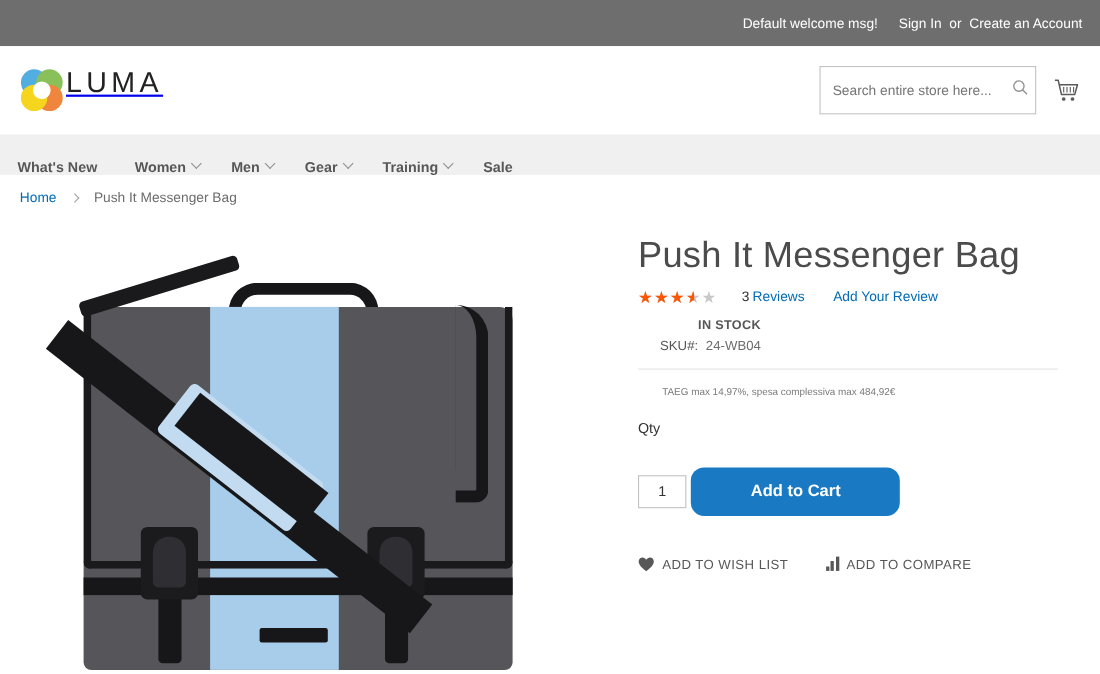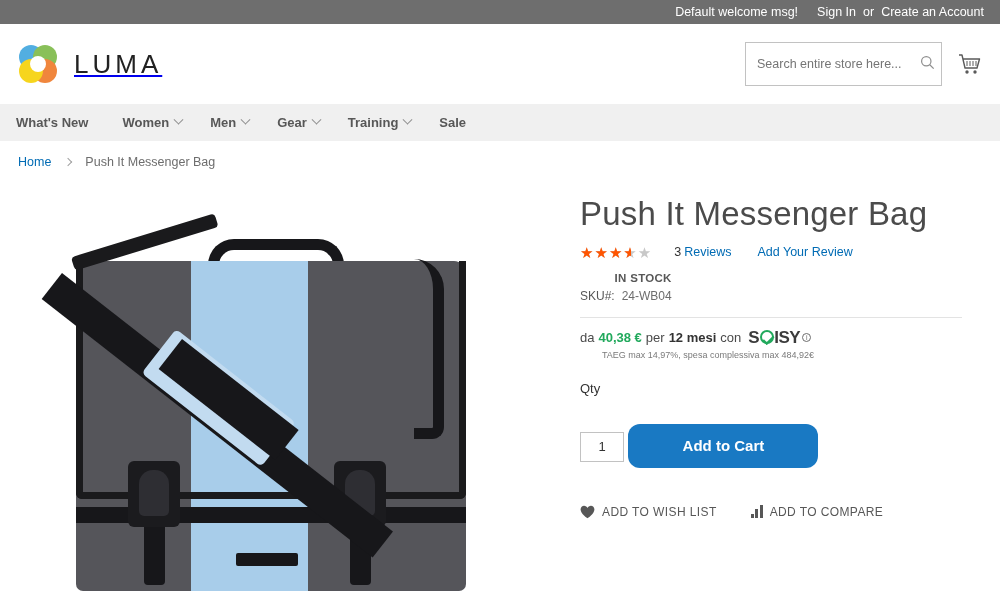--- a/index.html
+++ b/index.html
@@ -8,21 +8,21 @@
     width: 1000px; height: 613px;
     overflow: hidden;
     background: #ffffff;
     font-family: "Liberation Sans", sans-serif;
     color: #333333;
     -webkit-font-smoothing: antialiased;
   }
 
   
   .top-panel {
-    height: 24px;
+    height: 42px;
     background: #6e6e6e;
     display: flex;
     align-items: center;
     justify-content: flex-end;
     padding-right: 16px;
     gap: 0;
   }
   .top-panel span, .top-panel a {
     color: #ffffff;
     font-size: 12.5px;
@@ -34,21 +34,21 @@
 
   
   .header {
     height: 80px;
     background: #ffffff;
     display: flex;
     align-items: center;
     padding: 0 18px 0 16px;
     position: relative;
   }
-  .logo-block { display: flex; align-items: center; gap: 14px; }
+  .logo-block { display: flex; }
   .logo-mark { width: 44px; height: 44px; position: relative; }
   .logo-text {
     font-size: 26px;
     letter-spacing: 4px;
     color: #222222;
     font-weight: 400;
   }
   .header-right {
     margin-left: auto;
     display: flex;
@@ -74,21 +74,21 @@
     background: transparent;
   }
   .search-box input::placeholder { color: #757575; }
   .cart-link { display: block; width: 26px; height: 26px; }
 
   
   .nav {
     height: 37px;
     background: #f0f0f0;
     display: flex;
-    align-items: center;
+    align-items: flex-end;
     padding-left: 16px;
     gap: 0;
   }
   .nav-item {
     display: flex;
     align-items: center;
     gap: 6px;
     font-size: 13px;
     font-weight: bold;
     color: #575757;
@@ -303,21 +303,21 @@
     padding-bottom: 14px;
     border-bottom: 1px solid #e3e3e3;
   }
   .price {
     font-size: 31px;
     color: #575757;
     font-weight: 400;
     line-height: 1;
     padding-top: 4px;
   }
-  .stock-block { text-align: right; }
+  .stock-block { text-align: right; margin-left: 20px; }
   .stock {
     font-size: 11.5px;
     font-weight: bold;
     color: #575757;
     letter-spacing: 0.3px;
   }
   .sku {
     font-size: 12px;
     color: #6d6d6d;
     margin-top: 5px;
@@ -559,33 +559,20 @@
     <div class="price-row">
       <div class="stock-block">
         <div class="stock">IN STOCK</div>
         <div class="sku">
           <span class="sku-label">SKU#:</span><span>24-WB04</span>
         </div>
       </div>
     </div>
 
     <div class="soisy">
-      <div class="soisy-main">
-        <span>da</span>
-        <span class="soisy-amount">40,38 €</span>
-        <span>per</span>
-        <span class="soisy-months">12 mesi</span>
-        <span>con</span>
-        <span class="soisy-logo">
-          <span>S</span>
-          <span class="soisy-o"></span>
-          <span>ISY</span>
-          <span class="soisy-info">i</span>
-        </span>
-      </div>
       <div class="soisy-fine">TAEG max 14,97%, spesa complessiva max 484,92€</div>
     </div>
 
     <label class="qty-label">Qty</label>
     <input class="qty-input" type="text" value="1" style="">
 
     <button class="add-to-cart">Add to Cart</button>
 
     <div class="secondary-actions">
       <a class="action-link" href="#">

